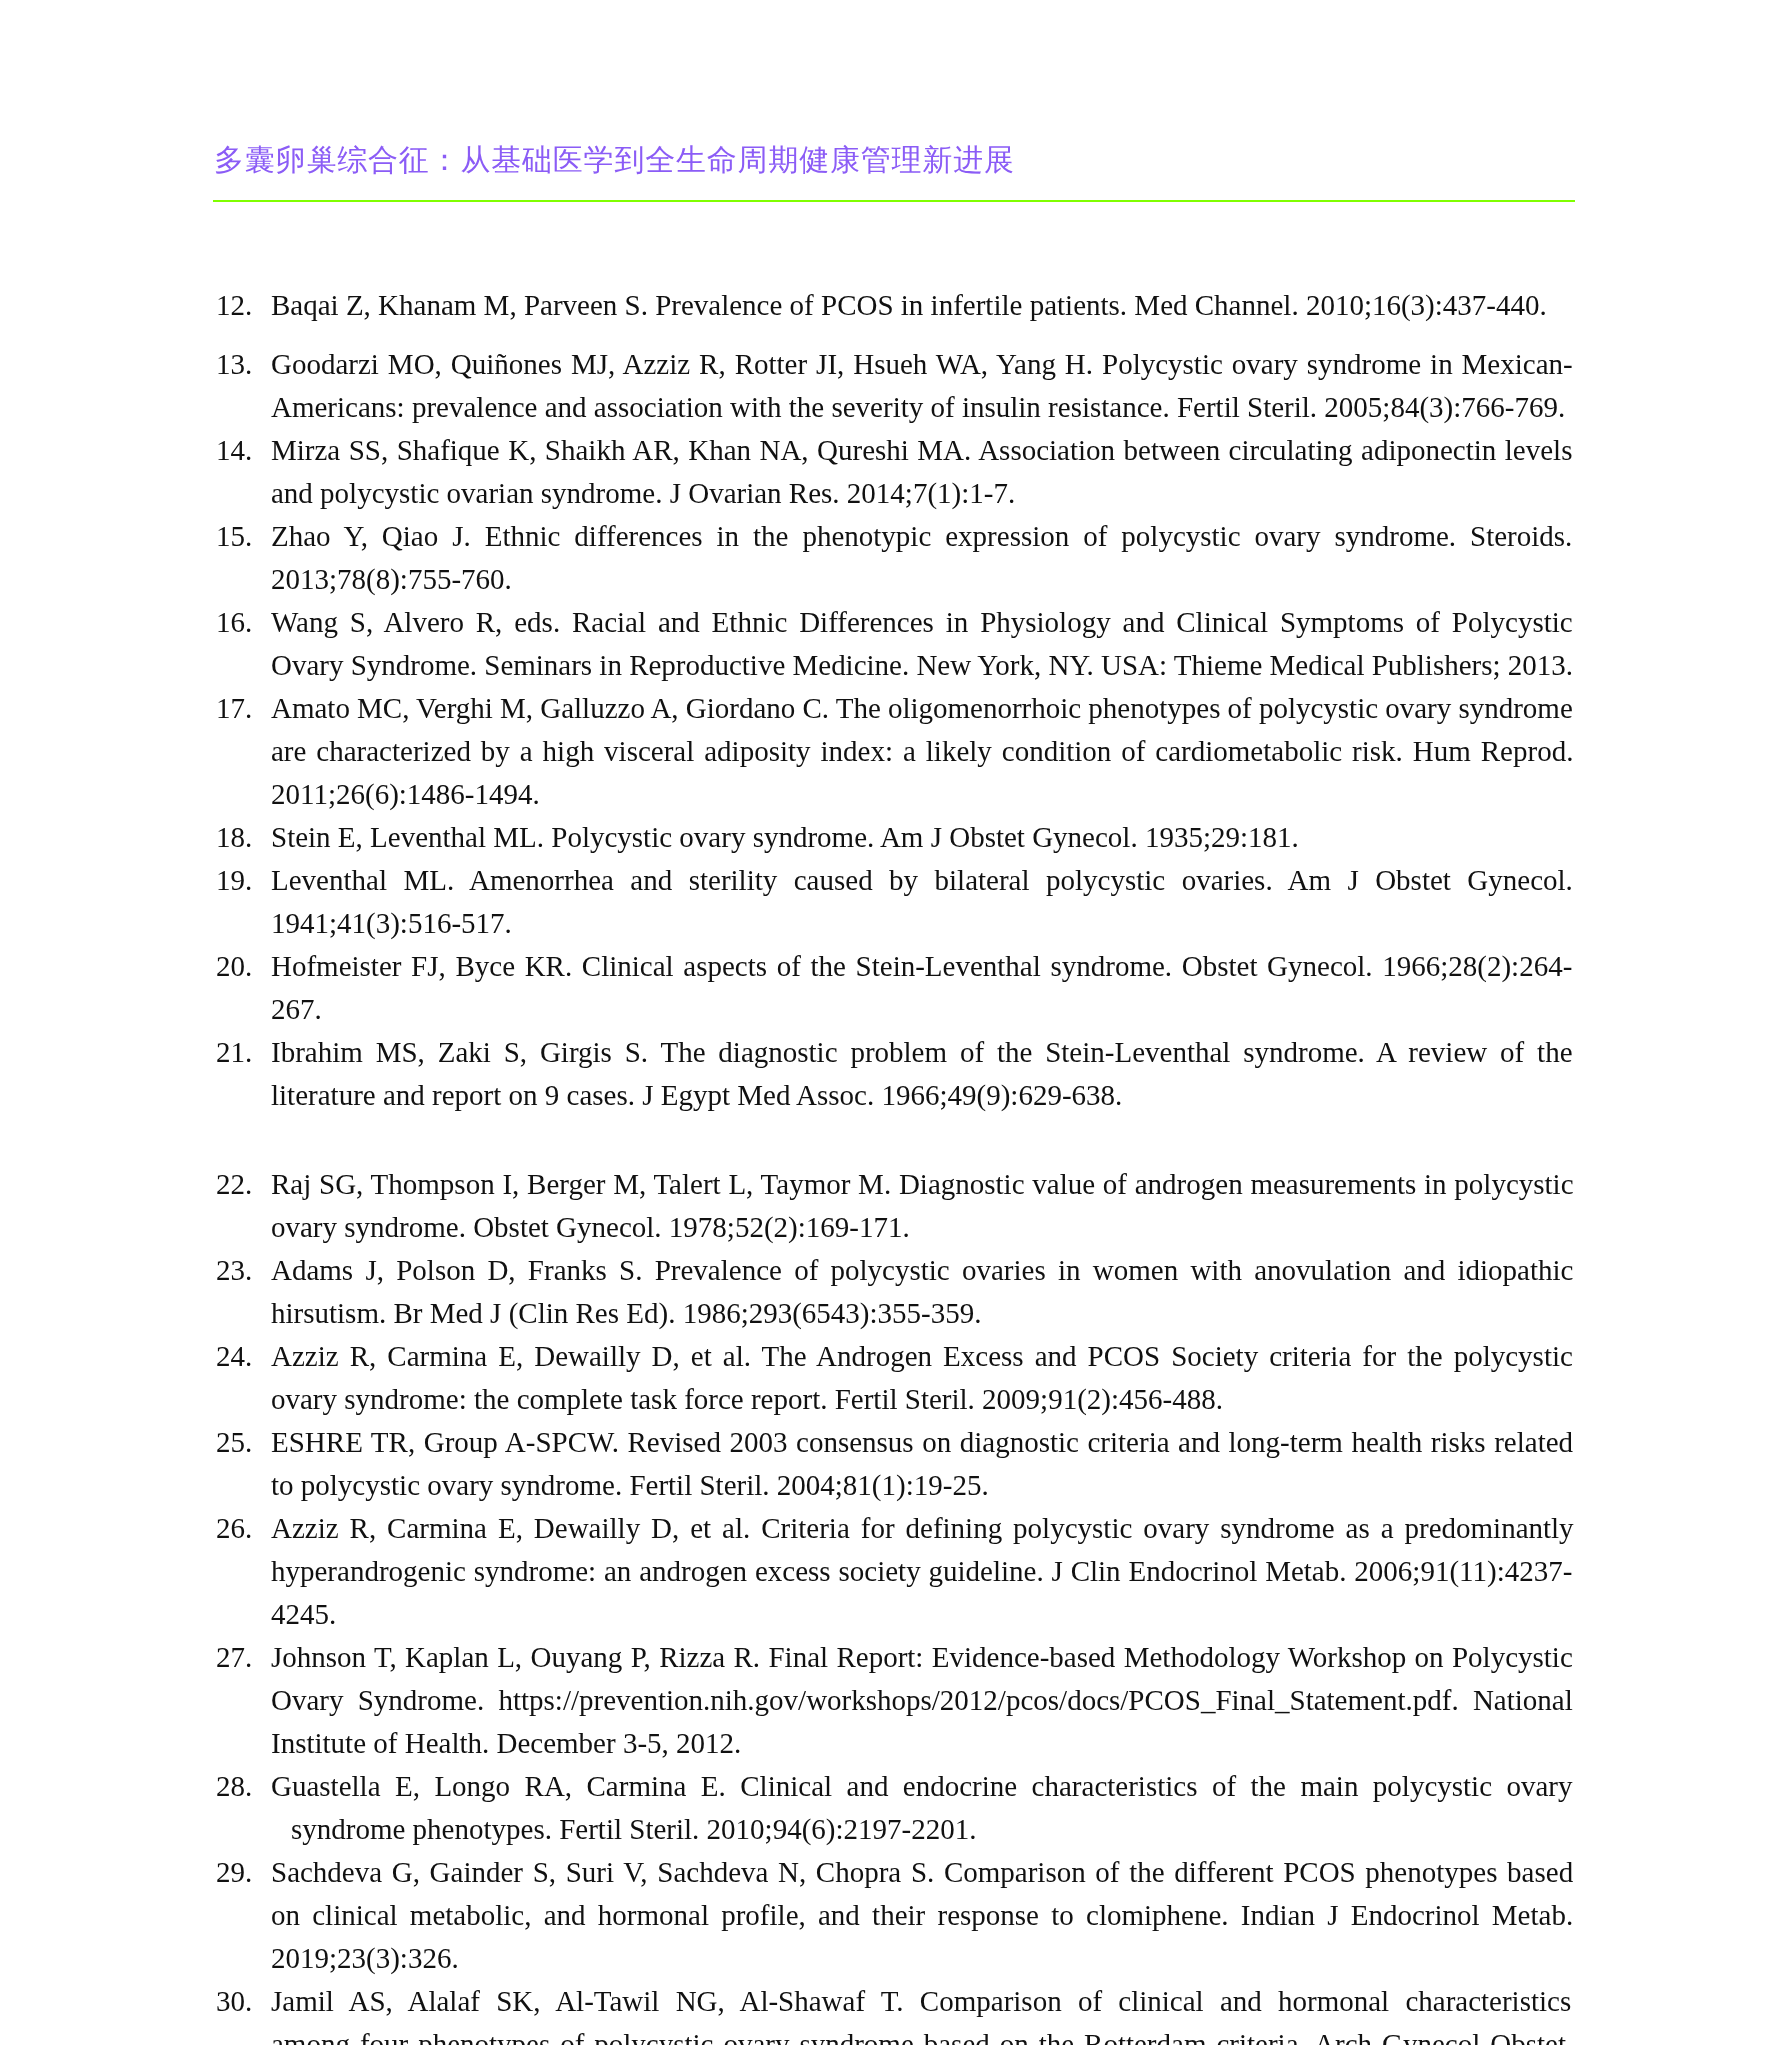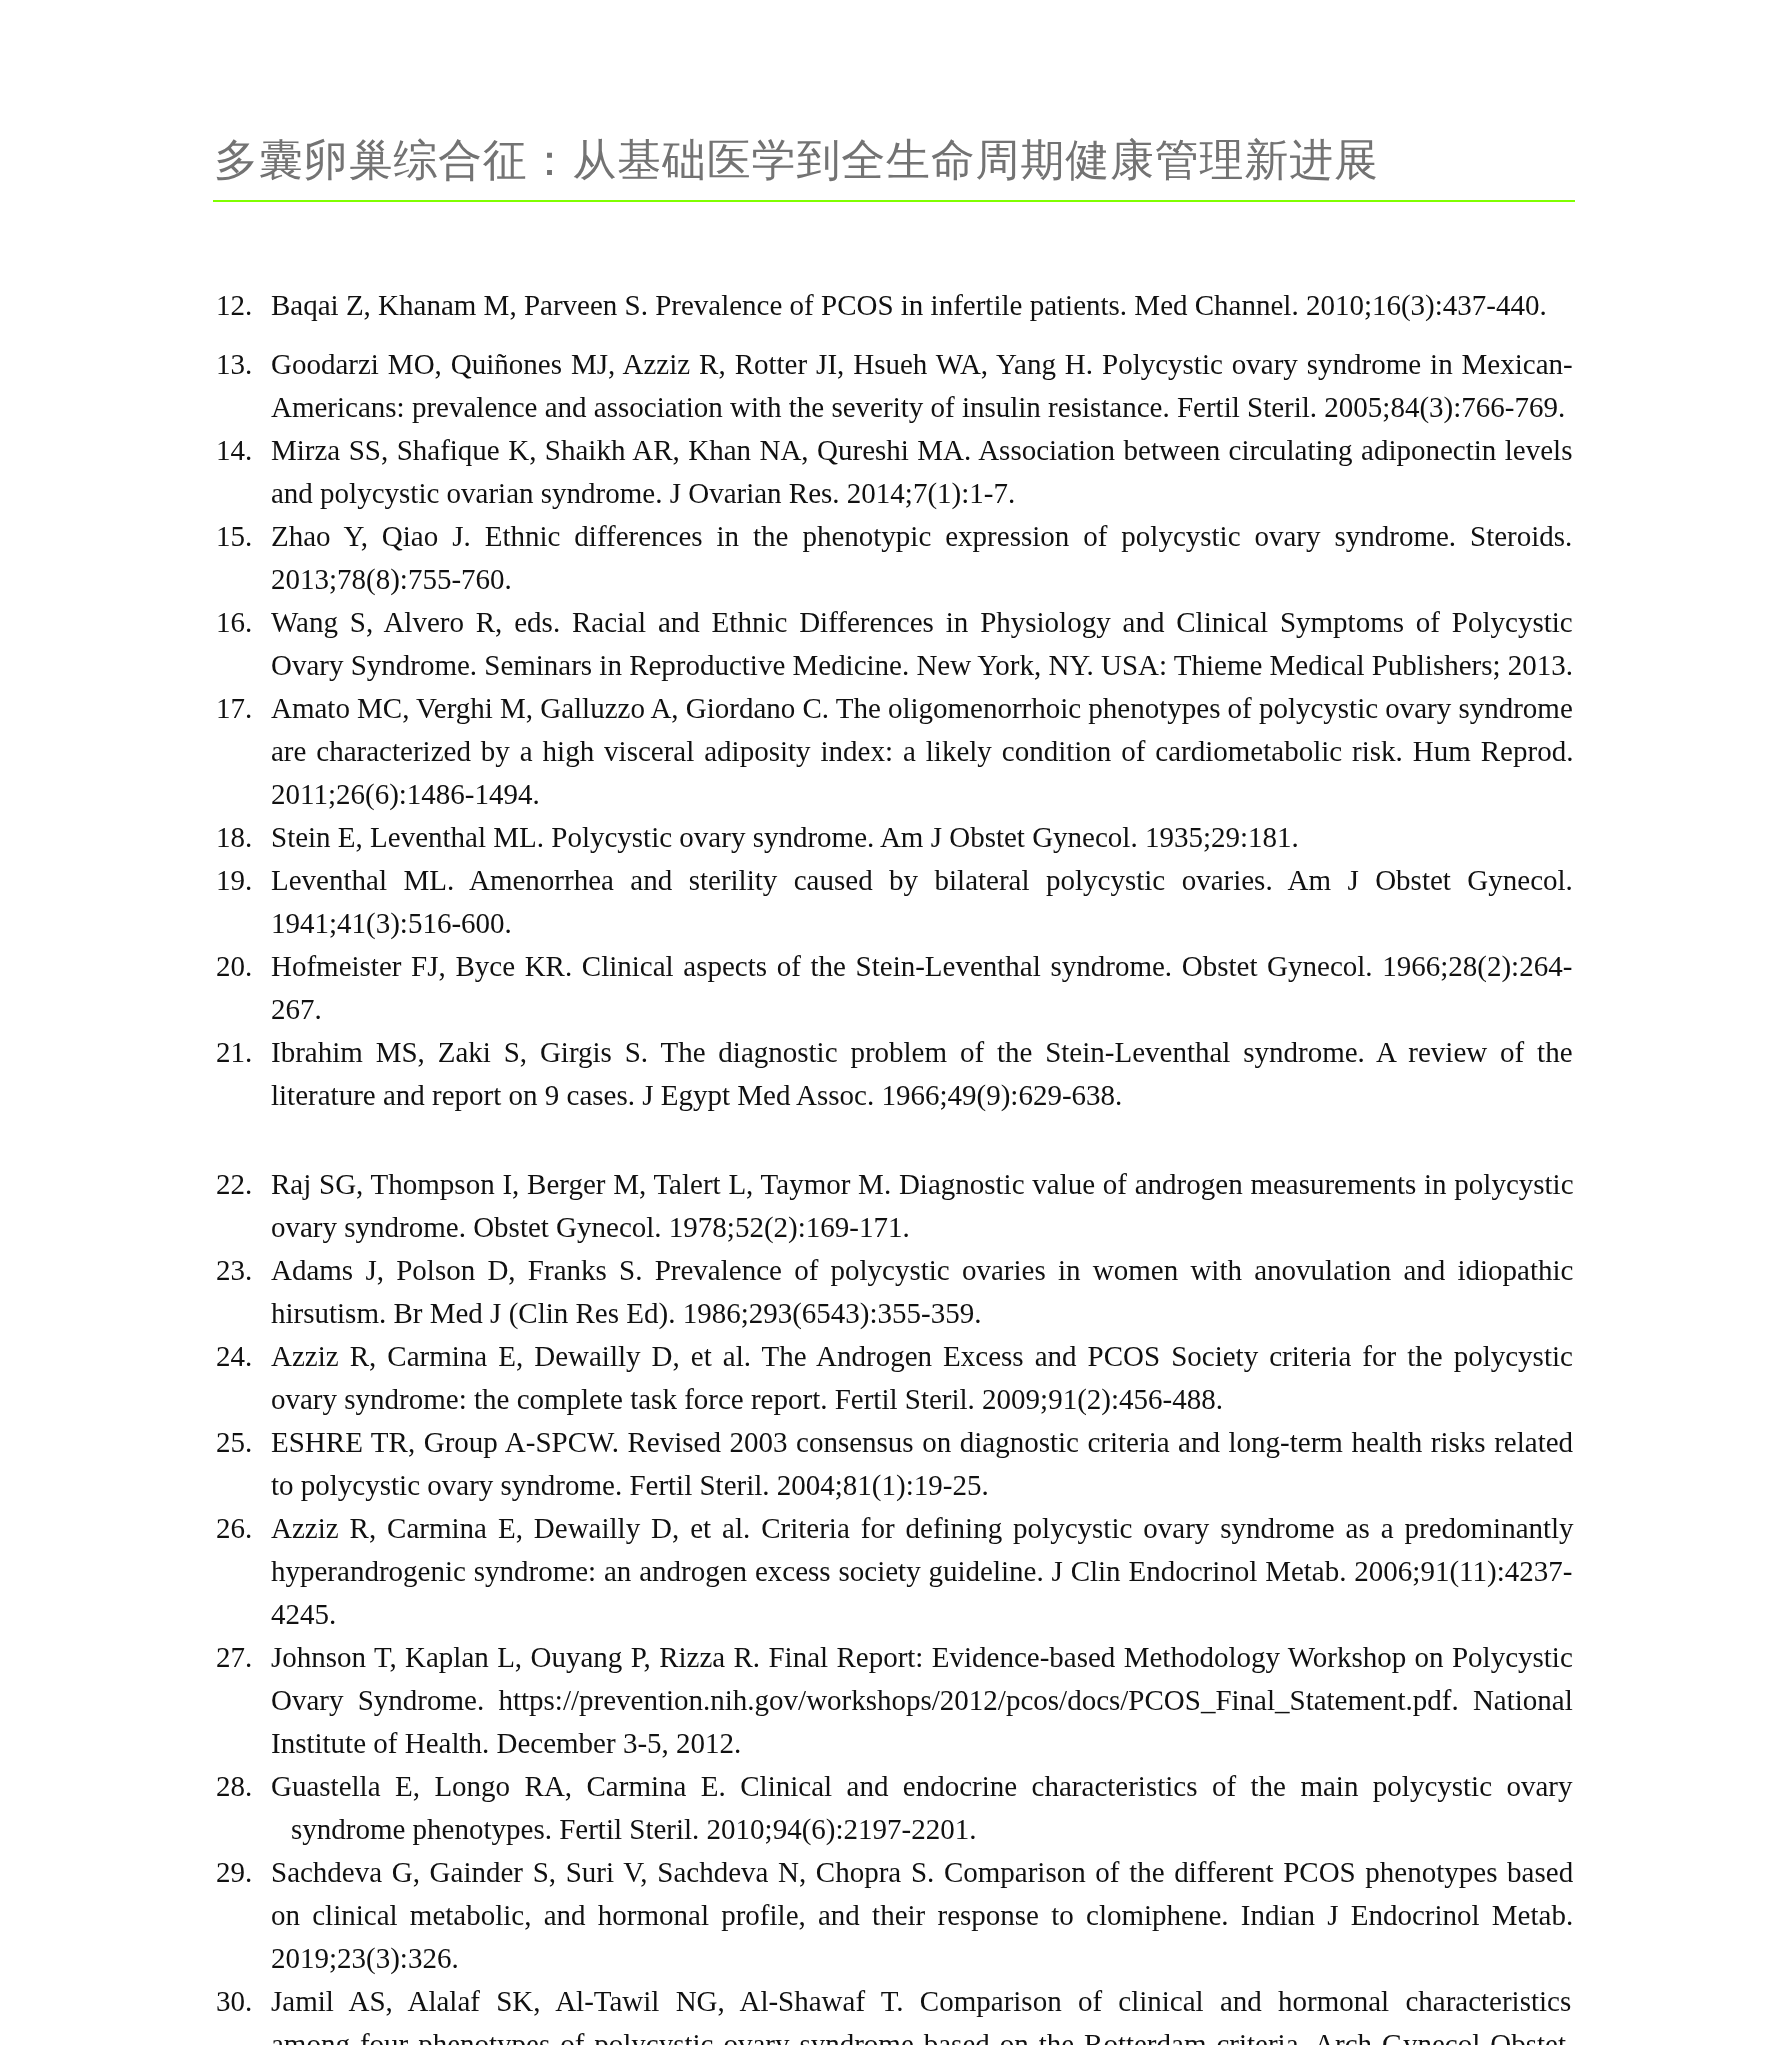--- a/index.html
+++ b/index.html
@@ -12,24 +12,24 @@
       height: 2513px;
       position: relative;
       overflow: hidden;
       color: #111111;
     }
     .running-header {
       position: absolute;
       left: 214px;
       top: 137px;
       font-family: "DejaVu Sans", sans-serif;
-      font-size: 44px;
+      font-size: 30px;
       line-height: 45px;
       letter-spacing: 0.8px;
-      color: #737373;
+      color: #8b5cf6;
       white-space: nowrap;
     }
     .header-rule {
       position: absolute;
       left: 213px;
       top: 200px;
       width: 1362px;
       height: 2px;
     }
     .refs {
@@ -99,21 +99,21 @@
       <span class="ref-line" style="white-space: nowrap; display: block; width: 1304px; word-spacing: 2.7px; text-align: left; text-align-last: left;">are characterized by a high visceral adiposity index: a likely condition of cardiometabolic risk. Hum Reprod.</span>
       <span class="ref-line last" style="white-space: nowrap; display: block; width: 1304px; text-align: left;">2011;26(6):1486-1494.</span>
     </div>
     <div class="ref">
       <span class="ref-num">18.</span>
       <span class="ref-line last" style="white-space: nowrap; display: block; width: 1304px; text-align: left;">Stein E, Leventhal ML. Polycystic ovary syndrome. Am J Obstet Gynecol. 1935;29:181.</span>
     </div>
     <div class="ref">
       <span class="ref-num">19.</span>
       <span class="ref-line" style="white-space: nowrap; display: block; width: 1304px; word-spacing: 9.2px; text-align: left; text-align-last: left;">Leventhal ML. Amenorrhea and sterility caused by bilateral polycystic ovaries. Am J Obstet Gynecol.</span>
-      <span class="ref-line last" style="white-space: nowrap; display: block; width: 1304px; text-align: left;">1941;41(3):516-600.</span>
+      <span class="ref-line last" style="white-space: nowrap; display: block; width: 1304px; text-align: left;">1941;41(3):516-517.</span>
     </div>
     <div class="ref">
       <span class="ref-num">20.</span>
       <span class="ref-line" style="white-space: nowrap; display: block; width: 1304px; word-spacing: 2.4px; text-align: left; text-align-last: left;">Hofmeister FJ, Byce KR. Clinical aspects of the Stein-Leventhal syndrome. Obstet Gynecol. 1966;28(2):264-</span>
       <span class="ref-line last" style="white-space: nowrap; display: block; width: 1304px; text-align: left;">267.</span>
     </div>
     <div class="ref">
       <span class="ref-num">21.</span>
       <span class="ref-line" style="white-space: nowrap; display: block; width: 1304px; word-spacing: 5.6px; text-align: left; text-align-last: left;">Ibrahim MS, Zaki S, Girgis S. The diagnostic problem of the Stein-Leventhal syndrome. A review of the</span>
       <span class="ref-line last" style="white-space: nowrap; display: block; width: 1304px; text-align: left;">literature and report on 9 cases. J Egypt Med Assoc. 1966;49(9):629-638.</span>

